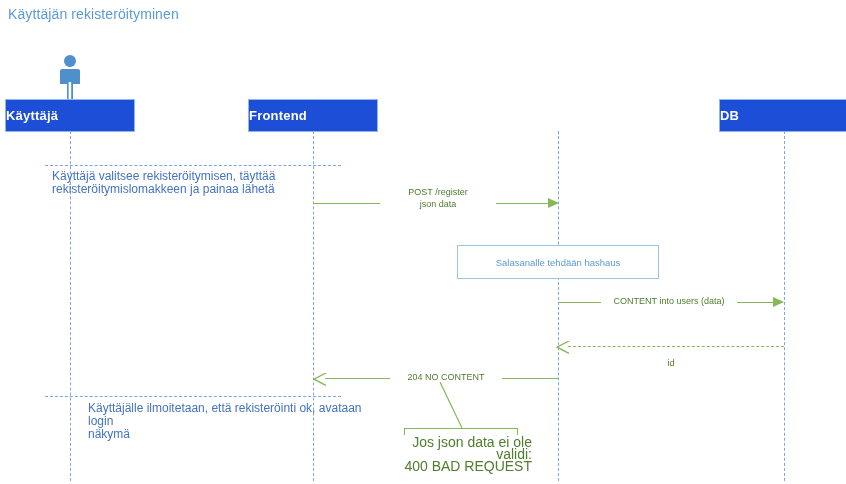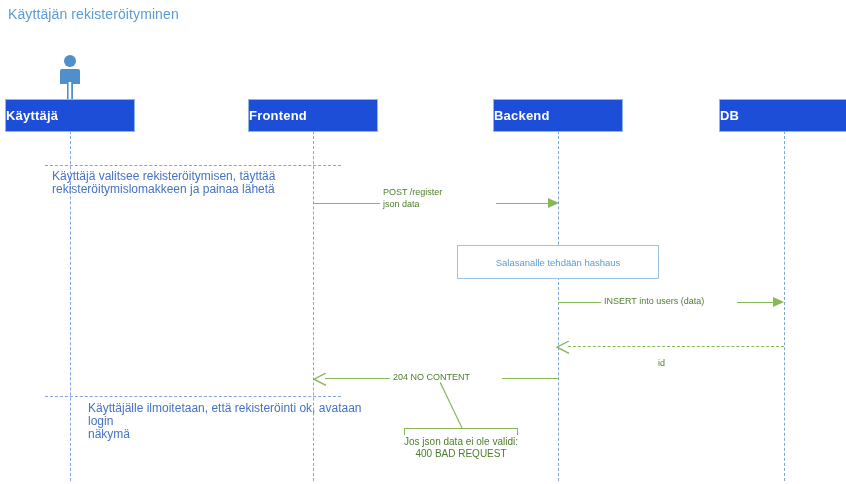--- a/index.html
+++ b/index.html
@@ -92,21 +92,21 @@
     border-left: 11px solid #86B858;
   }
   .arrowhead.left-open {
     width: 12px;
     height: 12px;
   }
   .msg-label {
     position: absolute;
     font-size: 9px;
     color: #4E7D2C;
-    text-align: left;
+    text-align: center;
     line-height: 12px;
     background: #ffffff;
     padding: 0 3px;
     white-space: pre-line;
   }
   .hash-note {
     position: absolute;
     left: 457px;
     top: 245px;
     width: 202px;
@@ -134,22 +134,22 @@
     box-sizing: border-box;
   }
   .leader-line {
     position: absolute;
   }
   .bracket-label {
     position: absolute;
     left: 390px;
     top: 436px;
     width: 142px;
-    text-align: center;
-    font-size: 10px;
+    text-align: right;
+    font-size: 14px;
     color: #4E7D2C;
     line-height: 12px;
     white-space: pre-line;
   }
 </style>
 </head>
 <body>
 
 <div class="canvas">
 
@@ -167,43 +167,40 @@
   <div class="lifeline" style="left:313px;"></div>
   <div class="lifeline" style="left:558px;"></div>
   <div class="lifeline" style="left:784px;"></div>
 
   <div class="participant-box" style="left:5px; top:99px;">
     <span class="participant-label">Käyttäjä</span>
   </div>
   <div class="participant-box" style="left:248px; top:99px;">
     <span class="participant-label">Frontend</span>
   </div>
-  <div class="participant-box" style="left:493px; top:99px;">
-    <span class="participant-label">Backend</span>
-  </div>
   <div class="participant-box" style="left:719px; top:99px;">
     <span class="participant-label">DB</span>
   </div>
 
   <div class="hline-dashed" style="left:45px; top:165px; width:296px;"></div>
   <div class="note-text" style="left:52px; top:170px; width:290px;">Käyttäjä valitsee rekisteröitymisen, täyttää
 rekisteröitymislomakkeen ja  painaa lähetä</div>
 
   <div class="msg-line" style="left:313px; top:203px; width:236px;"></div>
   <div class="arrowhead right" style="left:548px; top:198px;"></div>
   <div class="msg-label" style="left:380px; top:186px; width:110px;">POST /register
 json data</div>
 
   <div class="hash-note">
     <span class="hash-note-label">Salasanalle tehdään hashaus</span>
   </div>
 
   <div class="msg-line" style="left:558px; top:302px; width:216px;"></div>
   <div class="arrowhead right" style="left:773px; top:297px;"></div>
-  <div class="msg-label" style="left:601px; top:295px; width:130px;">INSERT  into users (data)</div>
+  <div class="msg-label" style="left:601px; top:295px; width:130px;">CONTENT  into users (data)</div>
 
   <div class="msg-line dashed" style="left:568px; top:346px; width:216px;"></div>
   <div class="arrowhead left-open" style="left:556px; top:340px;">
     <svg width="14" height="13" viewBox="0 0 14 13" xmlns="http://www.w3.org/2000/svg">
       <polyline points="13,0 1,6.2 13,12.4" fill="none" stroke="#86B858" stroke-width="1.4"></polyline>
     </svg>
   </div>
   <div class="msg-label" style="left:655px; top:357px; width:26px;">id</div>
 
   <div class="msg-line" style="left:325px; top:378px; width:233px;"></div>

